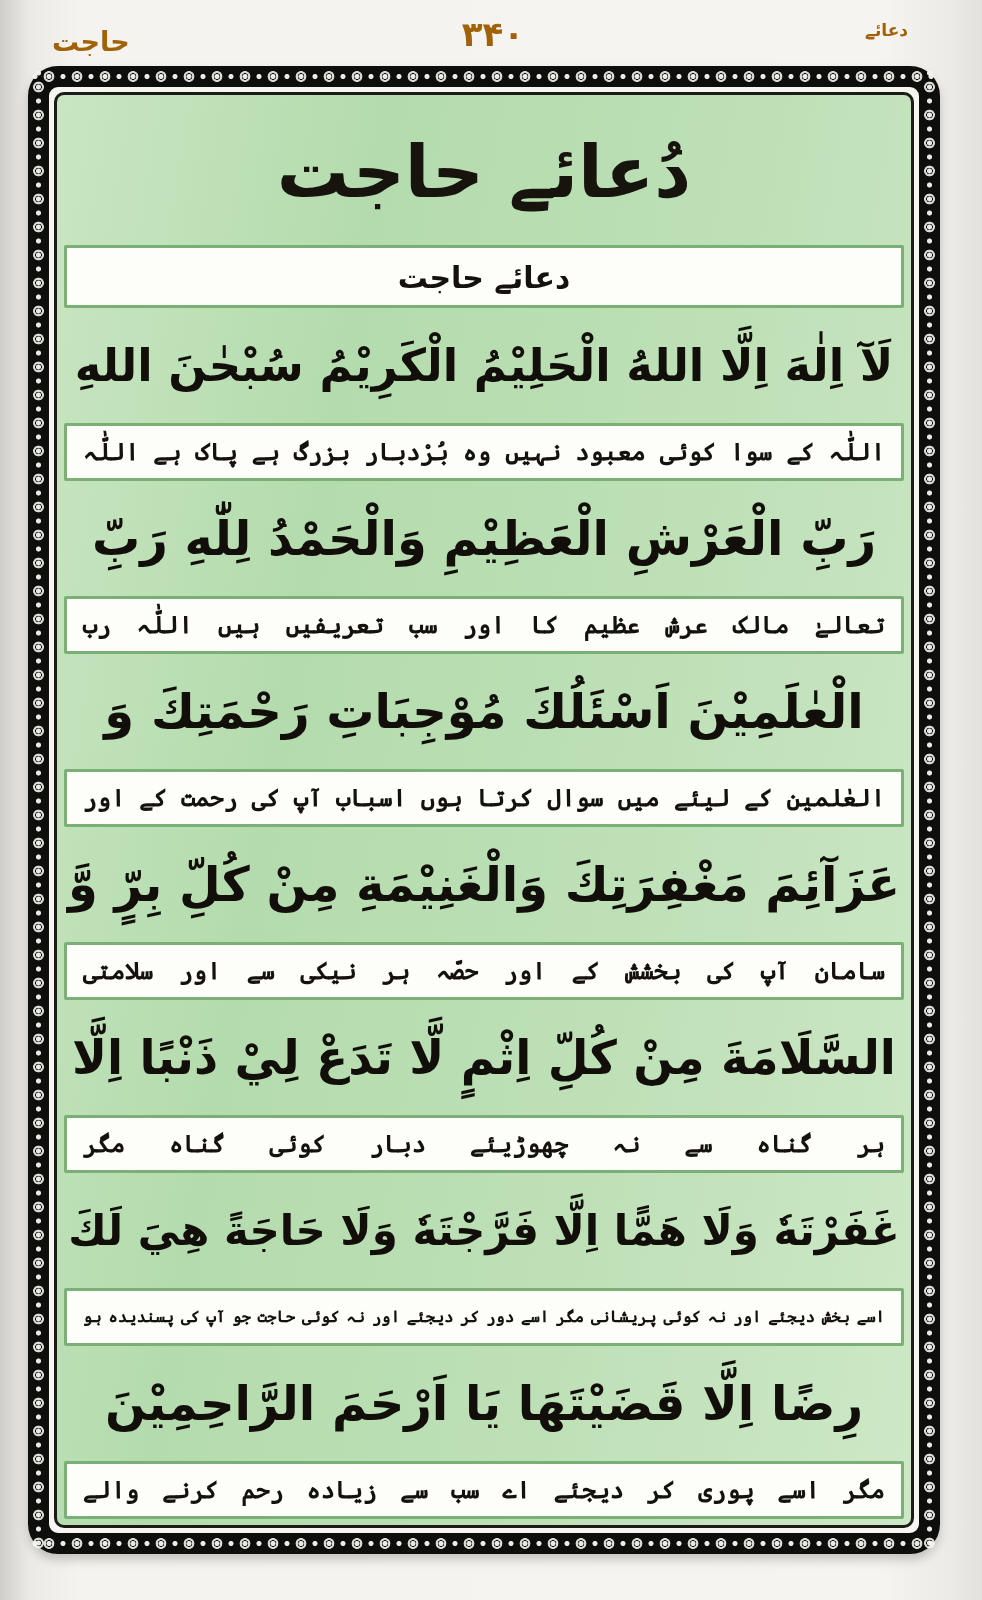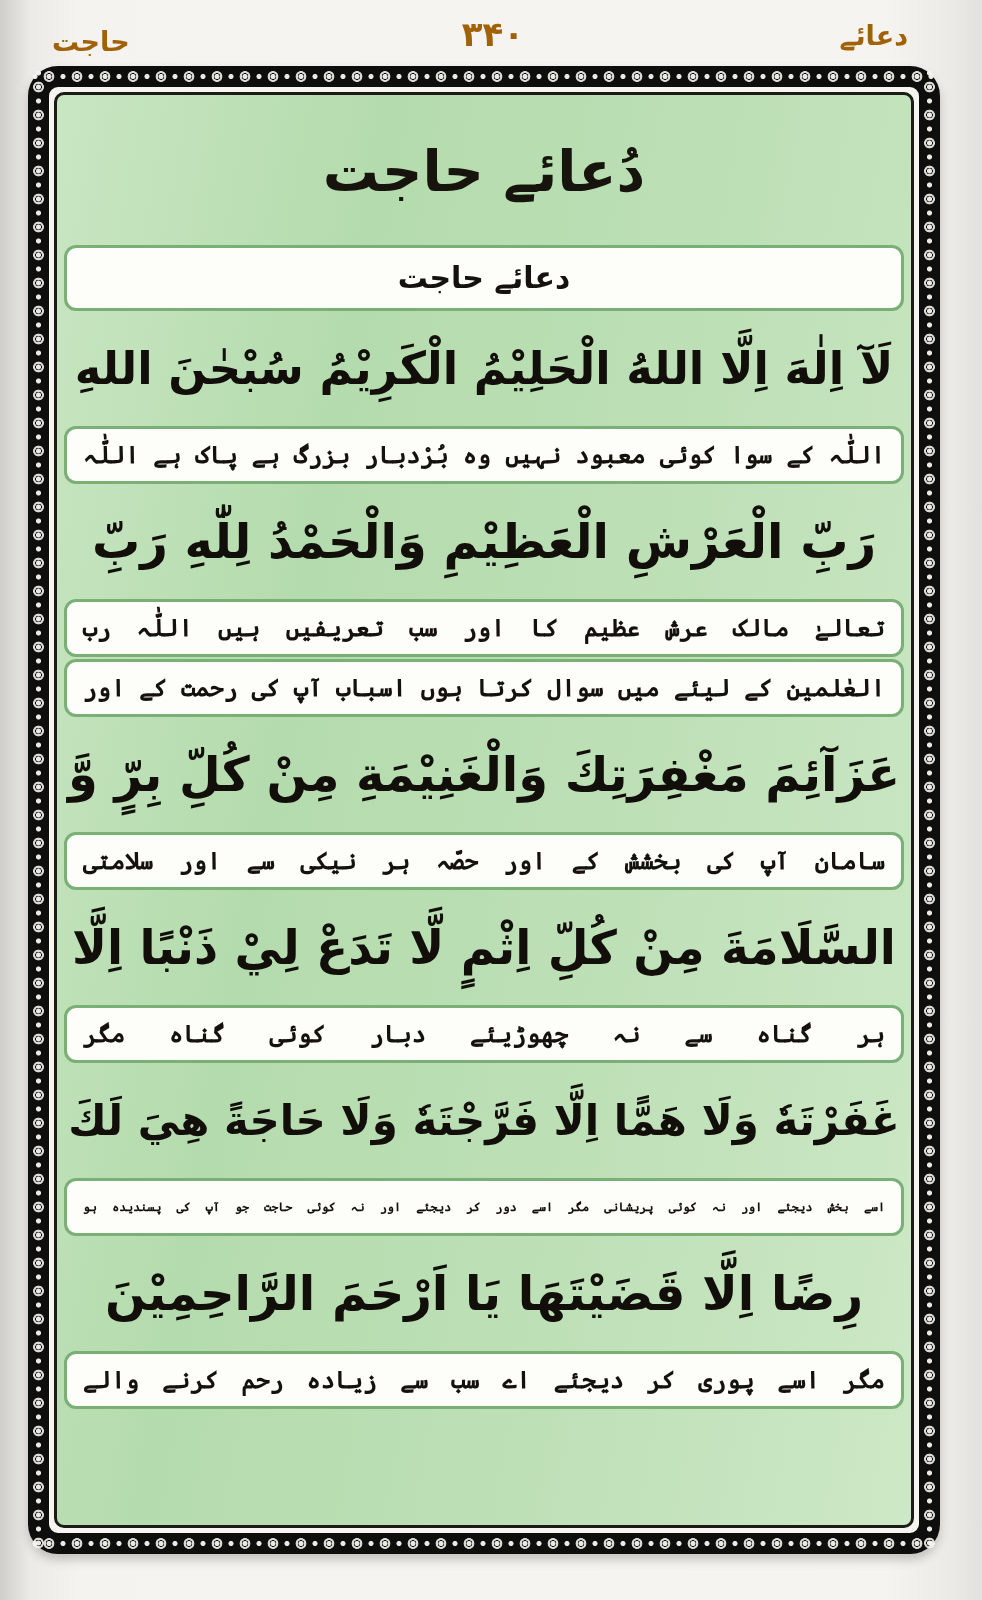--- a/index.html
+++ b/index.html
@@ -9,21 +9,21 @@
     background:linear-gradient(90deg,#cfcecb 0%,#eceae6 3%,#f4f3ef 8%,#f5f4f0 90%,#eceae6 97%,#e2e1dd 100%);
   }
   
   .header{
     position:absolute;top:10px;left:0;width:982px;height:52px;
     color:#a16207;
     padding-left:8px;
   }
   .header .h-left{position:absolute;left:52px;top:16px;font-size:27px;font-weight:bold;}
   .header .h-center{position:absolute;left:0;right:4px;top:4px;text-align:center;font-size:34px;font-weight:bold;letter-spacing:2px;}
-  .header .h-right{position:absolute;right:82px;top:10px;font-size:27px;font-weight:bold;}
+  .header .h-right{position:absolute;right:82px;top:10px;font-size:17px;font-weight:bold;}
   
   .frame{
     position:absolute;left:28px;top:66px;width:912px;height:1488px;
     box-sizing:border-box;border:21px solid #0e0e0c;border-radius:30px;
     background:#f6f5f0;
     box-shadow:0 6px 10px rgba(60,60,55,.25);
   }
   .orn{position:absolute;pointer-events:none;}
   .orn.h{
     left:-21px;right:-21px;height:21px;
@@ -46,25 +46,25 @@
   
   .frame-inner{
     position:absolute;inset:5px;box-sizing:border-box;
     border:3px solid #1c1b18;border-radius:10px;
     background:linear-gradient(100deg,#c9e6c2 0%,#b4dbad 30%,#bee0b7 65%,#cde8c6 100%);
     padding:6px 6px 4px 6px;
     display:flex;flex-direction:column;
   }
   .dua-title{
     height:142px;line-height:142px;text-align:center;
-    font-size:56px;font-weight:bold;color:#17140e;white-space:nowrap;
+    font-size:72px;font-weight:bold;color:#17140e;white-space:nowrap;
   }
   .strip{
     box-sizing:border-box;background:#fdfdf9;
-    border:3px solid #7aaf76;border-radius:12px;
+    border:3px solid #7aaf76;border-radius:2px;
     margin:2px 1px;color:#15120d;white-space:nowrap;overflow:hidden;
   }
   .subtitle-strip{
     height:66px;line-height:60px;text-align:center;font-size:30px;font-weight:bold;
   }
   .arabic-row{
     height:111px;line-height:111px;text-align:center;
     font-size:48px;font-weight:bold;color:#120f0a;
     white-space:nowrap;overflow:hidden;padding:0 4px;
   }
@@ -89,24 +89,25 @@
   <div class="orn v right"></div>
 
   <div class="frame-inner">
     <div class="dua-title fit">دُعائے حاجت</div>
     <div class="strip subtitle-strip fit">دعائے حاجت</div>
     <div id="lines">
         <div class="arabic-row fit" dir="rtl" style="font-size: 45px;">لَآ اِلٰهَ اِلَّا اللهُ الْحَلِيْمُ الْكَرِيْمُ سُبْحٰنَ اللهِ</div>
         <div class="strip urdu-strip fit" dir="rtl">اللّٰہ کے سوا کوئی معبود نہیں وہ بُرْدبار بزرگ ہے پاک ہے اللّٰہ</div>
         <div class="arabic-row fit" dir="rtl">رَبِّ الْعَرْشِ الْعَظِيْمِ وَالْحَمْدُ لِلّٰهِ رَبِّ</div>
         <div class="strip urdu-strip fit" dir="rtl">تعالےٰ مالک عرش عظیم کا اور سب تعریفیں ہیں اللّٰہ رب</div>
+        <div class="arabic-row fit" dir="rtl">الْعٰلَمِيْنَ اَسْئَلُكَ مُوْجِبَاتِ رَحْمَتِكَ وَ</div>
         <div class="strip urdu-strip fit" dir="rtl">العٰلمین کے لیئے میں سوال کرتا ہوں اسباب آپ کی رحمت کے اور</div>
         <div class="arabic-row fit" dir="rtl">عَزَآئِمَ مَغْفِرَتِكَ وَالْغَنِيْمَةِ مِنْ كُلِّ بِرٍّ وَّ</div>
         <div class="strip urdu-strip fit" dir="rtl">سامان آپ کی بخشش کے اور حصّہ ہر نیکی سے اور سلامتی</div>
         <div class="arabic-row fit" dir="rtl" style="font-size: 47px;">السَّلَامَةَ مِنْ كُلِّ اِثْمٍ لَّا تَدَعْ لِيْ ذَنْبًا اِلَّا</div>
         <div class="strip urdu-strip fit" dir="rtl">ہر گناہ سے نہ چھوڑیئے دبار کوئی گناہ مگر</div>
         <div class="arabic-row fit" dir="rtl" style="font-size: 42px;">غَفَرْتَهٗ وَلَا هَمًّا اِلَّا فَرَّجْتَهٗ وَلَا حَاجَةً هِيَ لَكَ</div>
-        <div class="strip urdu-strip fit" dir="rtl" style="font-size: 12px;">اسے بخش دیجئے اور نہ کوئی پریشانی مگر اسے دور کر دیجئے اور نہ کوئی حاجت جو آپ کی پسندیدہ ہو</div>
+        <div class="strip urdu-strip fit" dir="rtl" style="font-size: 16px;">اسے بخش دیجئے اور نہ کوئی پریشانی مگر اسے دور کر دیجئے اور نہ کوئی حاجت جو آپ کی پسندیدہ ہو</div>
         <div class="arabic-row fit" dir="rtl">رِضًا اِلَّا قَضَيْتَهَا يَا اَرْحَمَ الرَّاحِمِيْنَ</div>
         <div class="strip urdu-strip fit" dir="rtl">مگر اسے پوری کر دیجئے اے سب سے زیادہ رحم کرنے والے</div>
       </div>
   </div>
 </div>
 
 </body></html>

